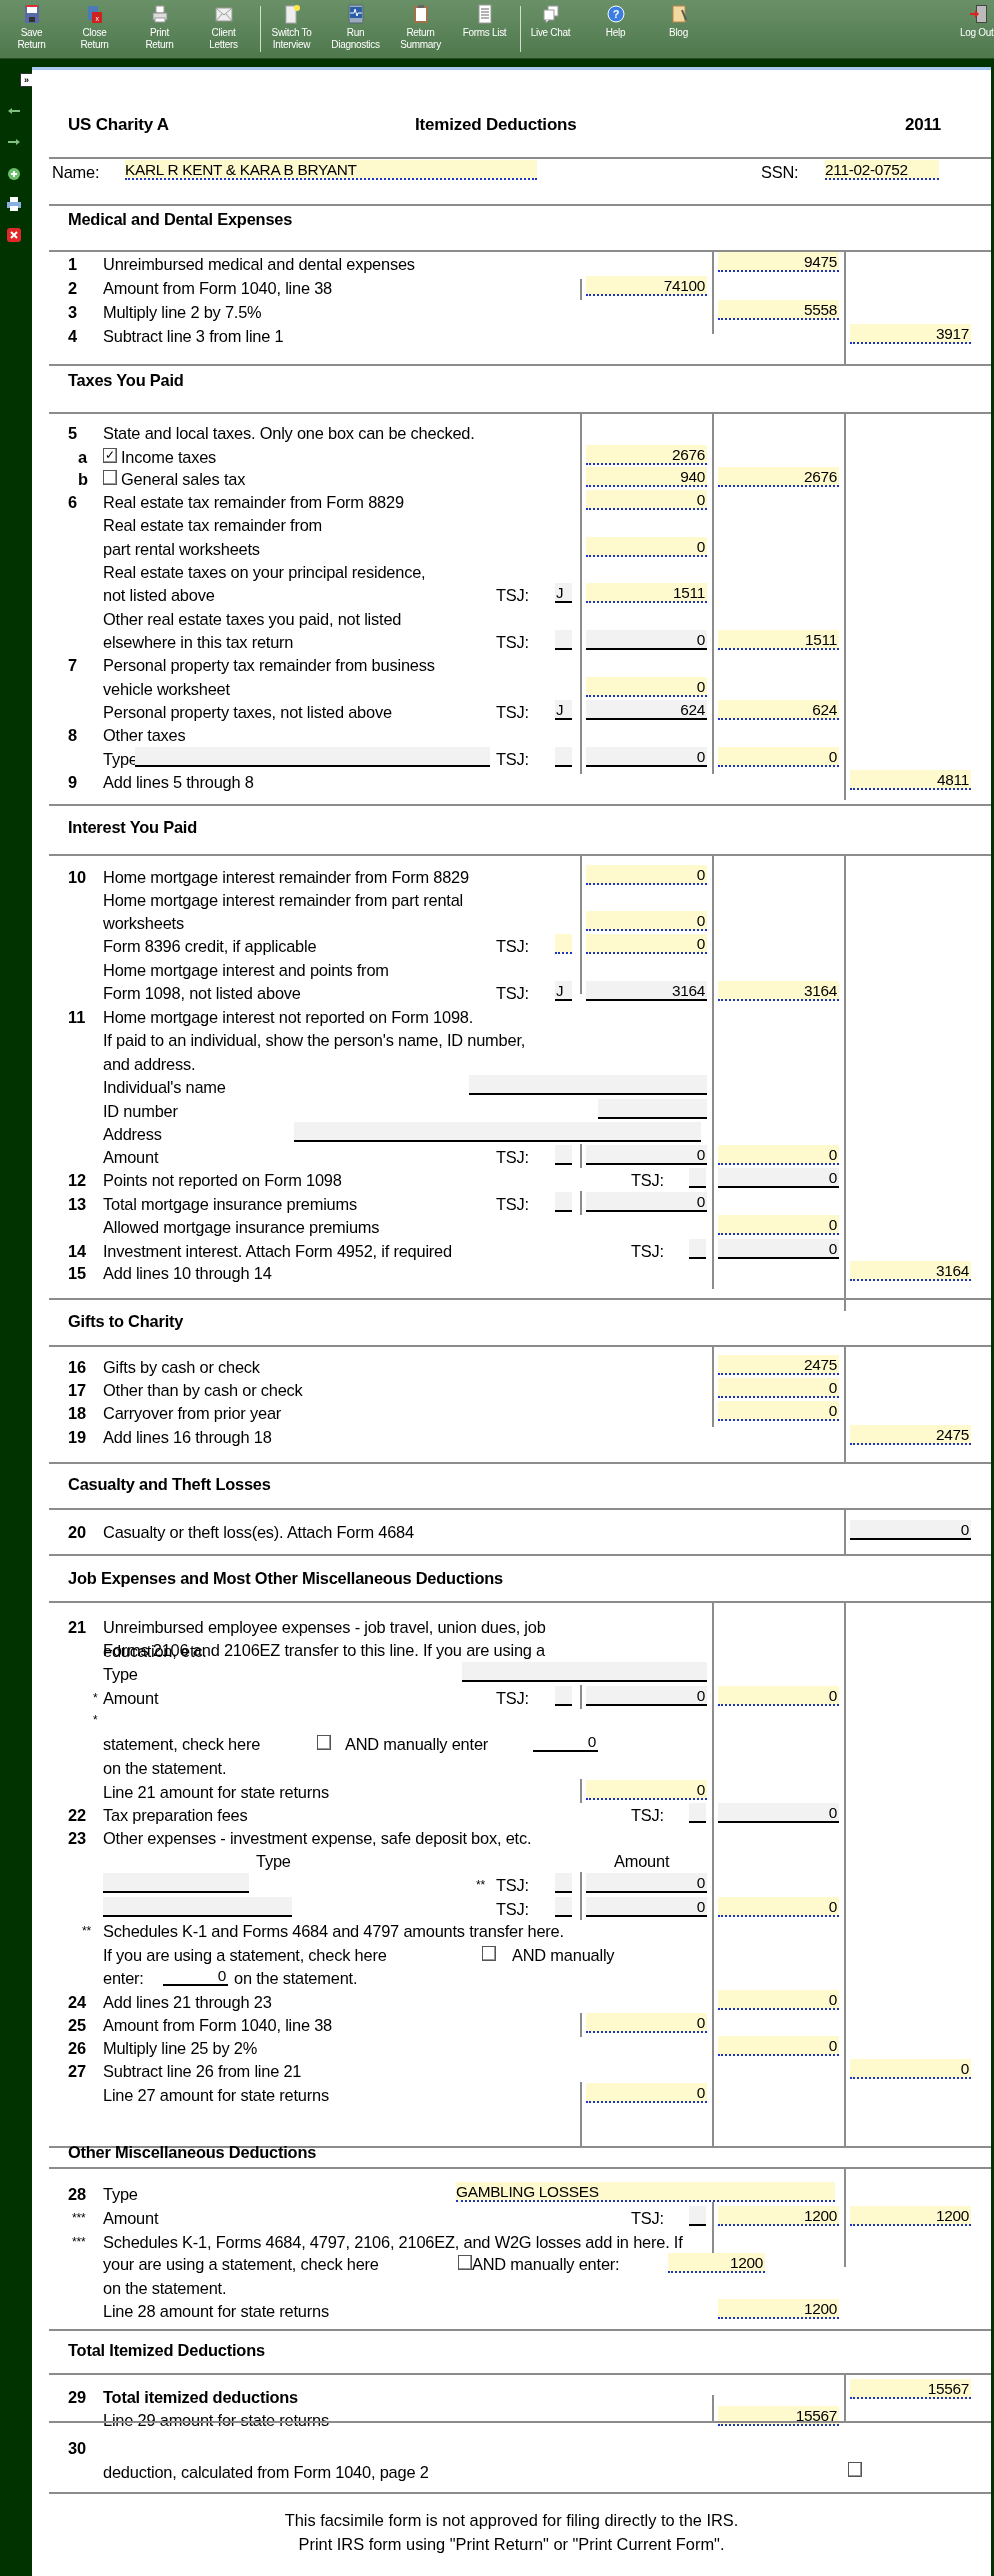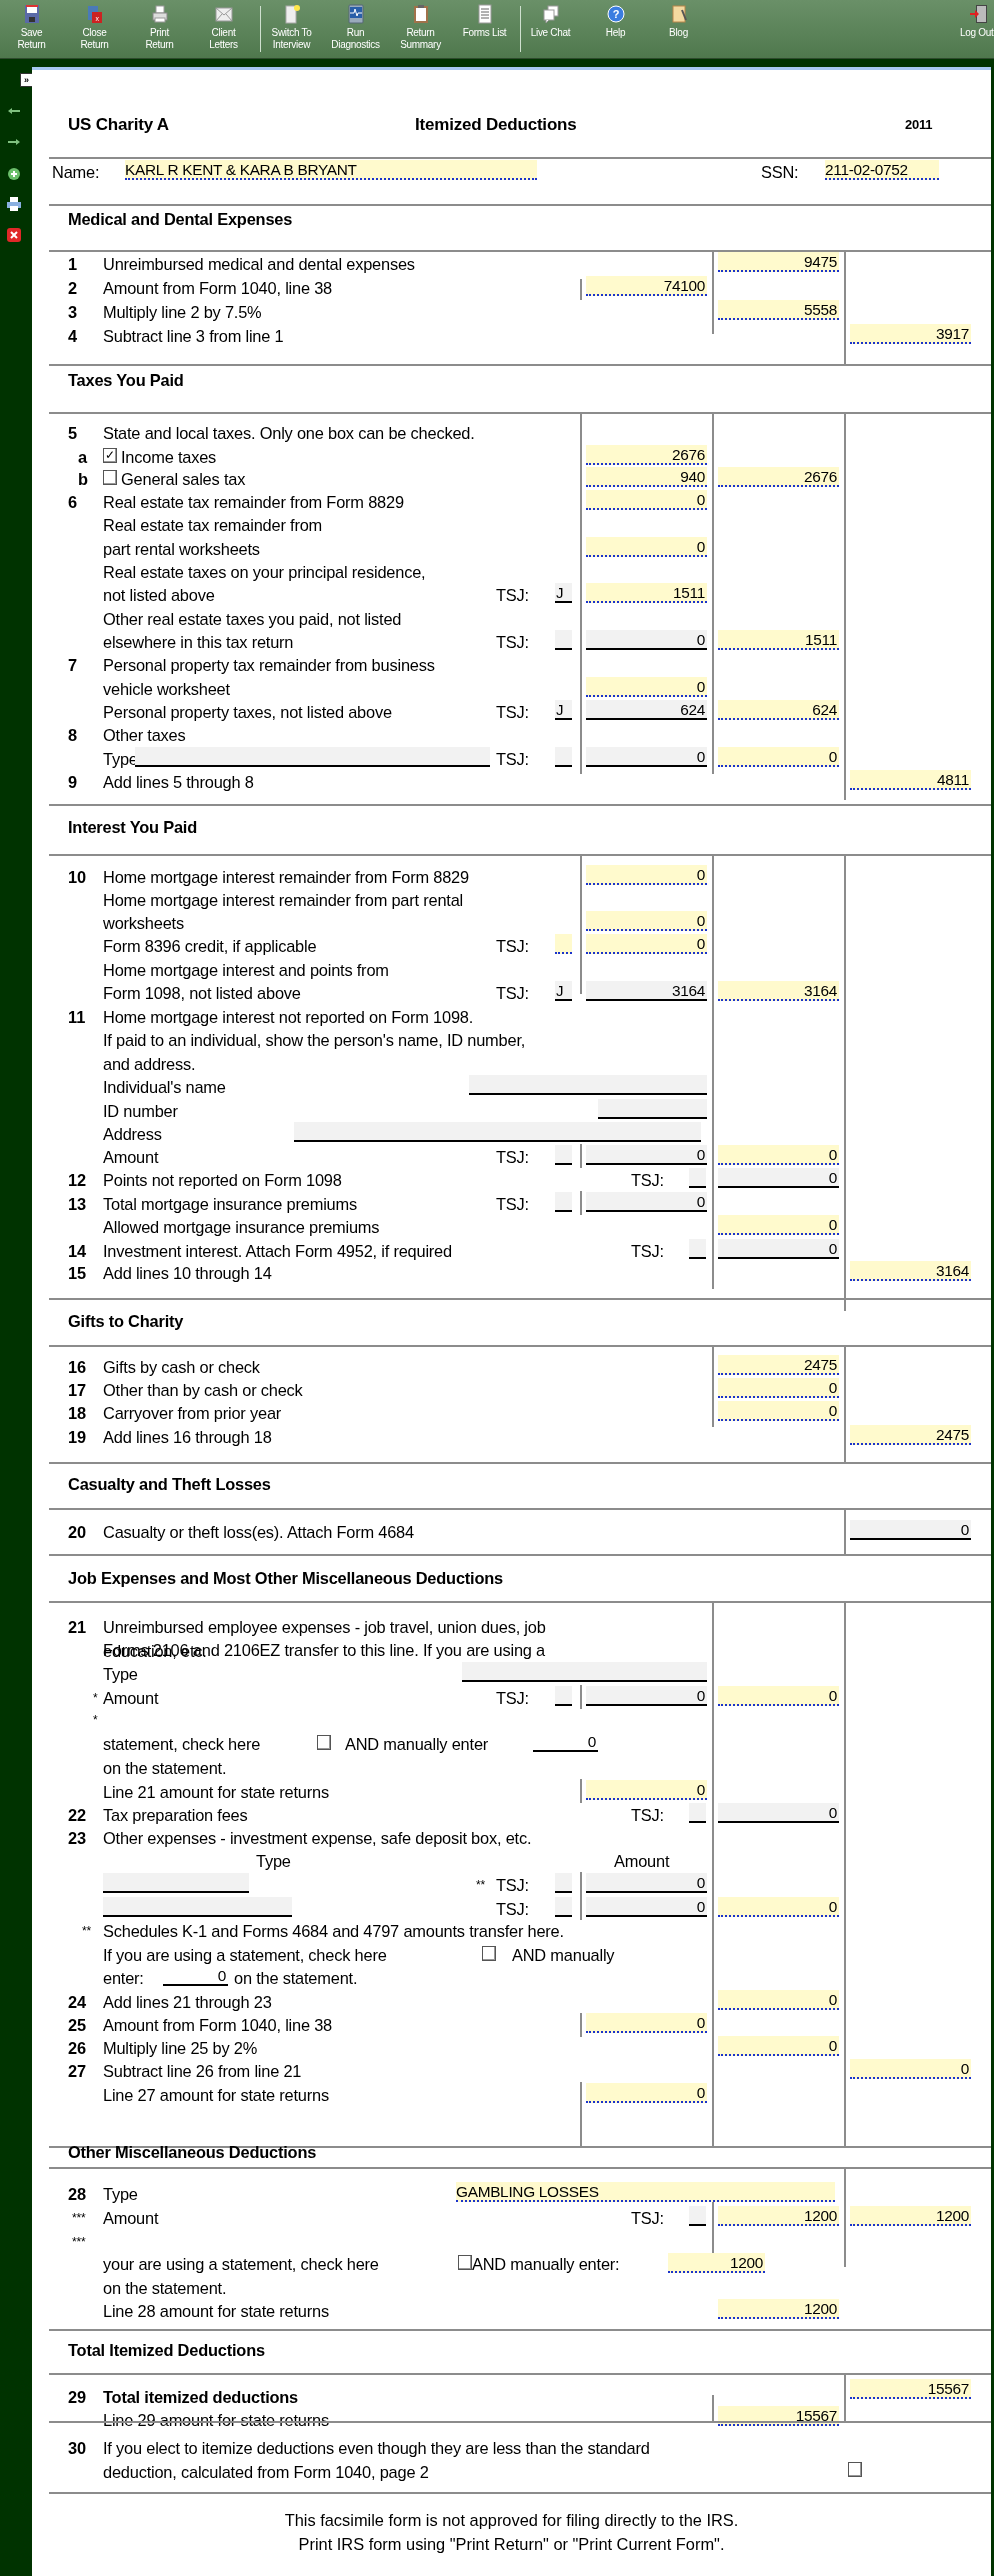--- a/index.html
+++ b/index.html
@@ -145,21 +145,21 @@
   <svg class="side-icon" style="top:168px" viewBox="0 0 16 16">
       <rect x="1" y="1" width="14" height="14" rx="3" fill="#e02828"></rect>
       <path d="M5 5 L11 11 M11 5 L5 11" stroke="#fff" stroke-width="2"></path>
     </svg>
 </div>
 
 <div class="page">
 
   <div class="t b" style="left:36px; top:45px; font-size:17px">US Charity A</div>
   <div class="t b" style="left:383px; top:45px; font-size:17px">Itemized Deductions</div>
-  <div class="t b" style="left:873px; top:45px; font-size:13px">2011</div>
+  <div class="t b" style="left:873px; top:45px; font-size:17px">2011</div>
   <div class="hr" style="top:87px"></div>
 
   <div class="t" style="left:20px; top:92px">Name:</div>
   <div class="fld left" style="left:93px; top:90px; width:412px">KARL R KENT &amp; KARA B BRYANT</div>
   <div class="t" style="left:729px; top:92px">SSN:</div>
   <div class="fld left" style="left:793px; top:90px; width:114px">211-02-0752</div>
   <div class="hr" style="top:134px"></div>
 
   <div class="t b" style="left:36px; top:139px">Medical and Dental Expenses</div>
   <div class="hr" style="top:180px"></div>
@@ -417,20 +417,21 @@
   <div class="num" style="left:36px; top:2114px">28</div>
   <div class="t" style="left:71px; top:2114px">Type</div>
   <div class="fld left" style="left:424px; top:2112px; width:379px">GAMBLING LOSSES</div>
   <div class="t" style="left:40px; top:2138px; font-size:12px">***</div>
   <div class="t" style="left:71px; top:2138px">Amount</div>
   <div class="t" style="left:599px; top:2138px">TSJ:</div>
   <div class="tsjbox" style="left:657px; top:2136px"></div>
   <div class="fld" style="left:686px; top:2136px; width:121px">1200</div>
   <div class="fld" style="left:818px; top:2136px; width:121px">1200</div>
   <div class="t" style="left:40px; top:2162px; font-size:12px">***</div>
+  <div class="t" style="left:71px; top:2162px">Schedules K-1,  Forms 4684,  4797,  2106,  2106EZ,  and W2G losses add in here.   If</div>
   <div class="t" style="left:71px; top:2184px">your are using a statement,  check here</div>
   <div class="cb" style="left:426px; top:2185px"></div>
   <div class="t" style="left:440px; top:2184px">AND manually enter:</div>
   <div class="fld" style="left:636px; top:2183px; width:97px">1200</div>
   <div class="t" style="left:71px; top:2208px">on the statement.</div>
   <div class="t" style="left:71px; top:2231px">Line 28 amount for state returns</div>
   <div class="fld" style="left:686px; top:2229px; width:121px">1200</div>
   <div class="hr" style="top:2259px"></div>
 
   <div class="t b" style="left:36px; top:2270px">Total Itemized Deductions</div>
@@ -438,21 +439,20 @@
   <div class="vr" style="left:680px; top:2325px; height:26px"></div>
   <div class="vr" style="left:812px; top:2304px; height:47px"></div>
   <div class="num" style="left:36px; top:2317px">29</div>
   <div class="t b" style="left:71px; top:2317px">Total itemized deductions</div>
   <div class="fld" style="left:818px; top:2309px; width:121px">15567</div>
   <div class="t" style="left:71px; top:2340px">Line 29 amount for state returns</div>
   <div class="fld" style="left:686px; top:2336px; width:121px">15567</div>
   <div class="hr" style="top:2351px"></div>
 
   <div class="num" style="left:36px; top:2368px">30</div>
-  <div class="t" style="left:71px; top:2368px">If you elect to itemize deductions even though they are less than the standard</div>
   <div class="t" style="left:71px; top:2392px">deduction,  calculated from Form 1040,  page 2</div>
   <div class="cb" style="left:816px; top:2392px"></div>
   <div class="hr" style="top:2422px"></div>
 
   <div class="footer-t" style="top:2440px">This facsimile form is not approved for filing directly to the IRS.</div>
   <div class="footer-t" style="top:2464px">Print IRS form using "Print Return" or "Print Current Form".</div>
 </div>
 
 
 </body></html>

